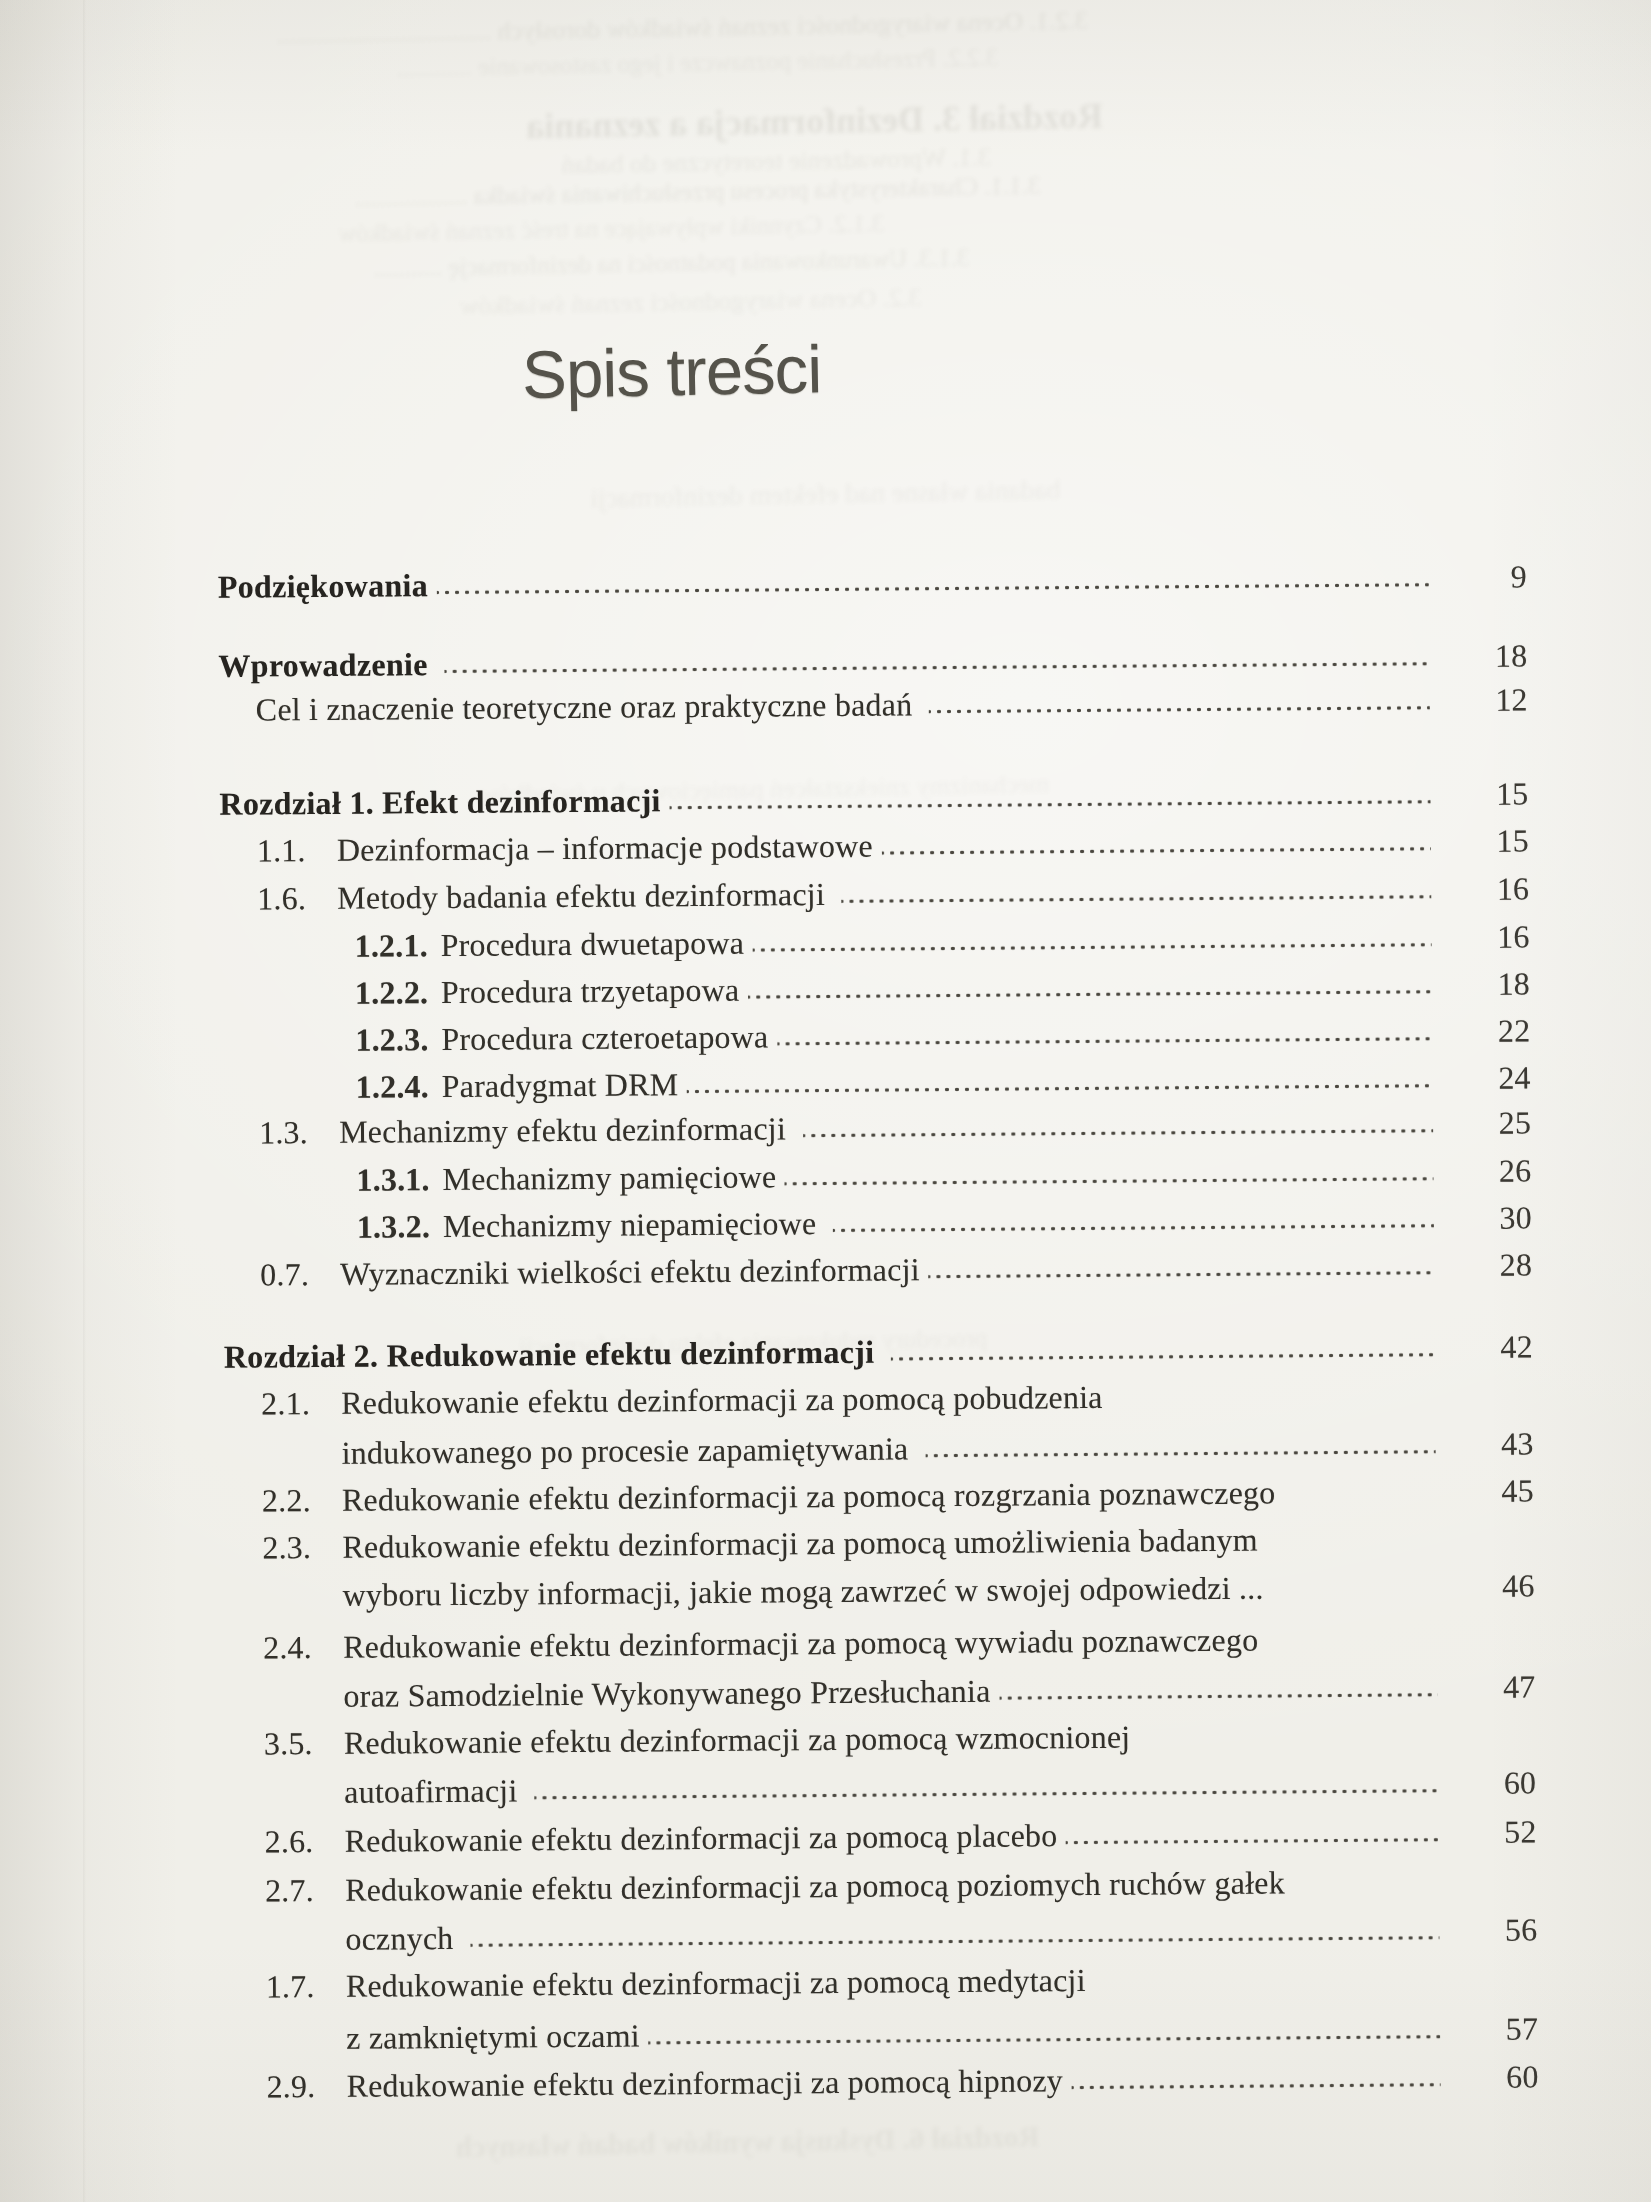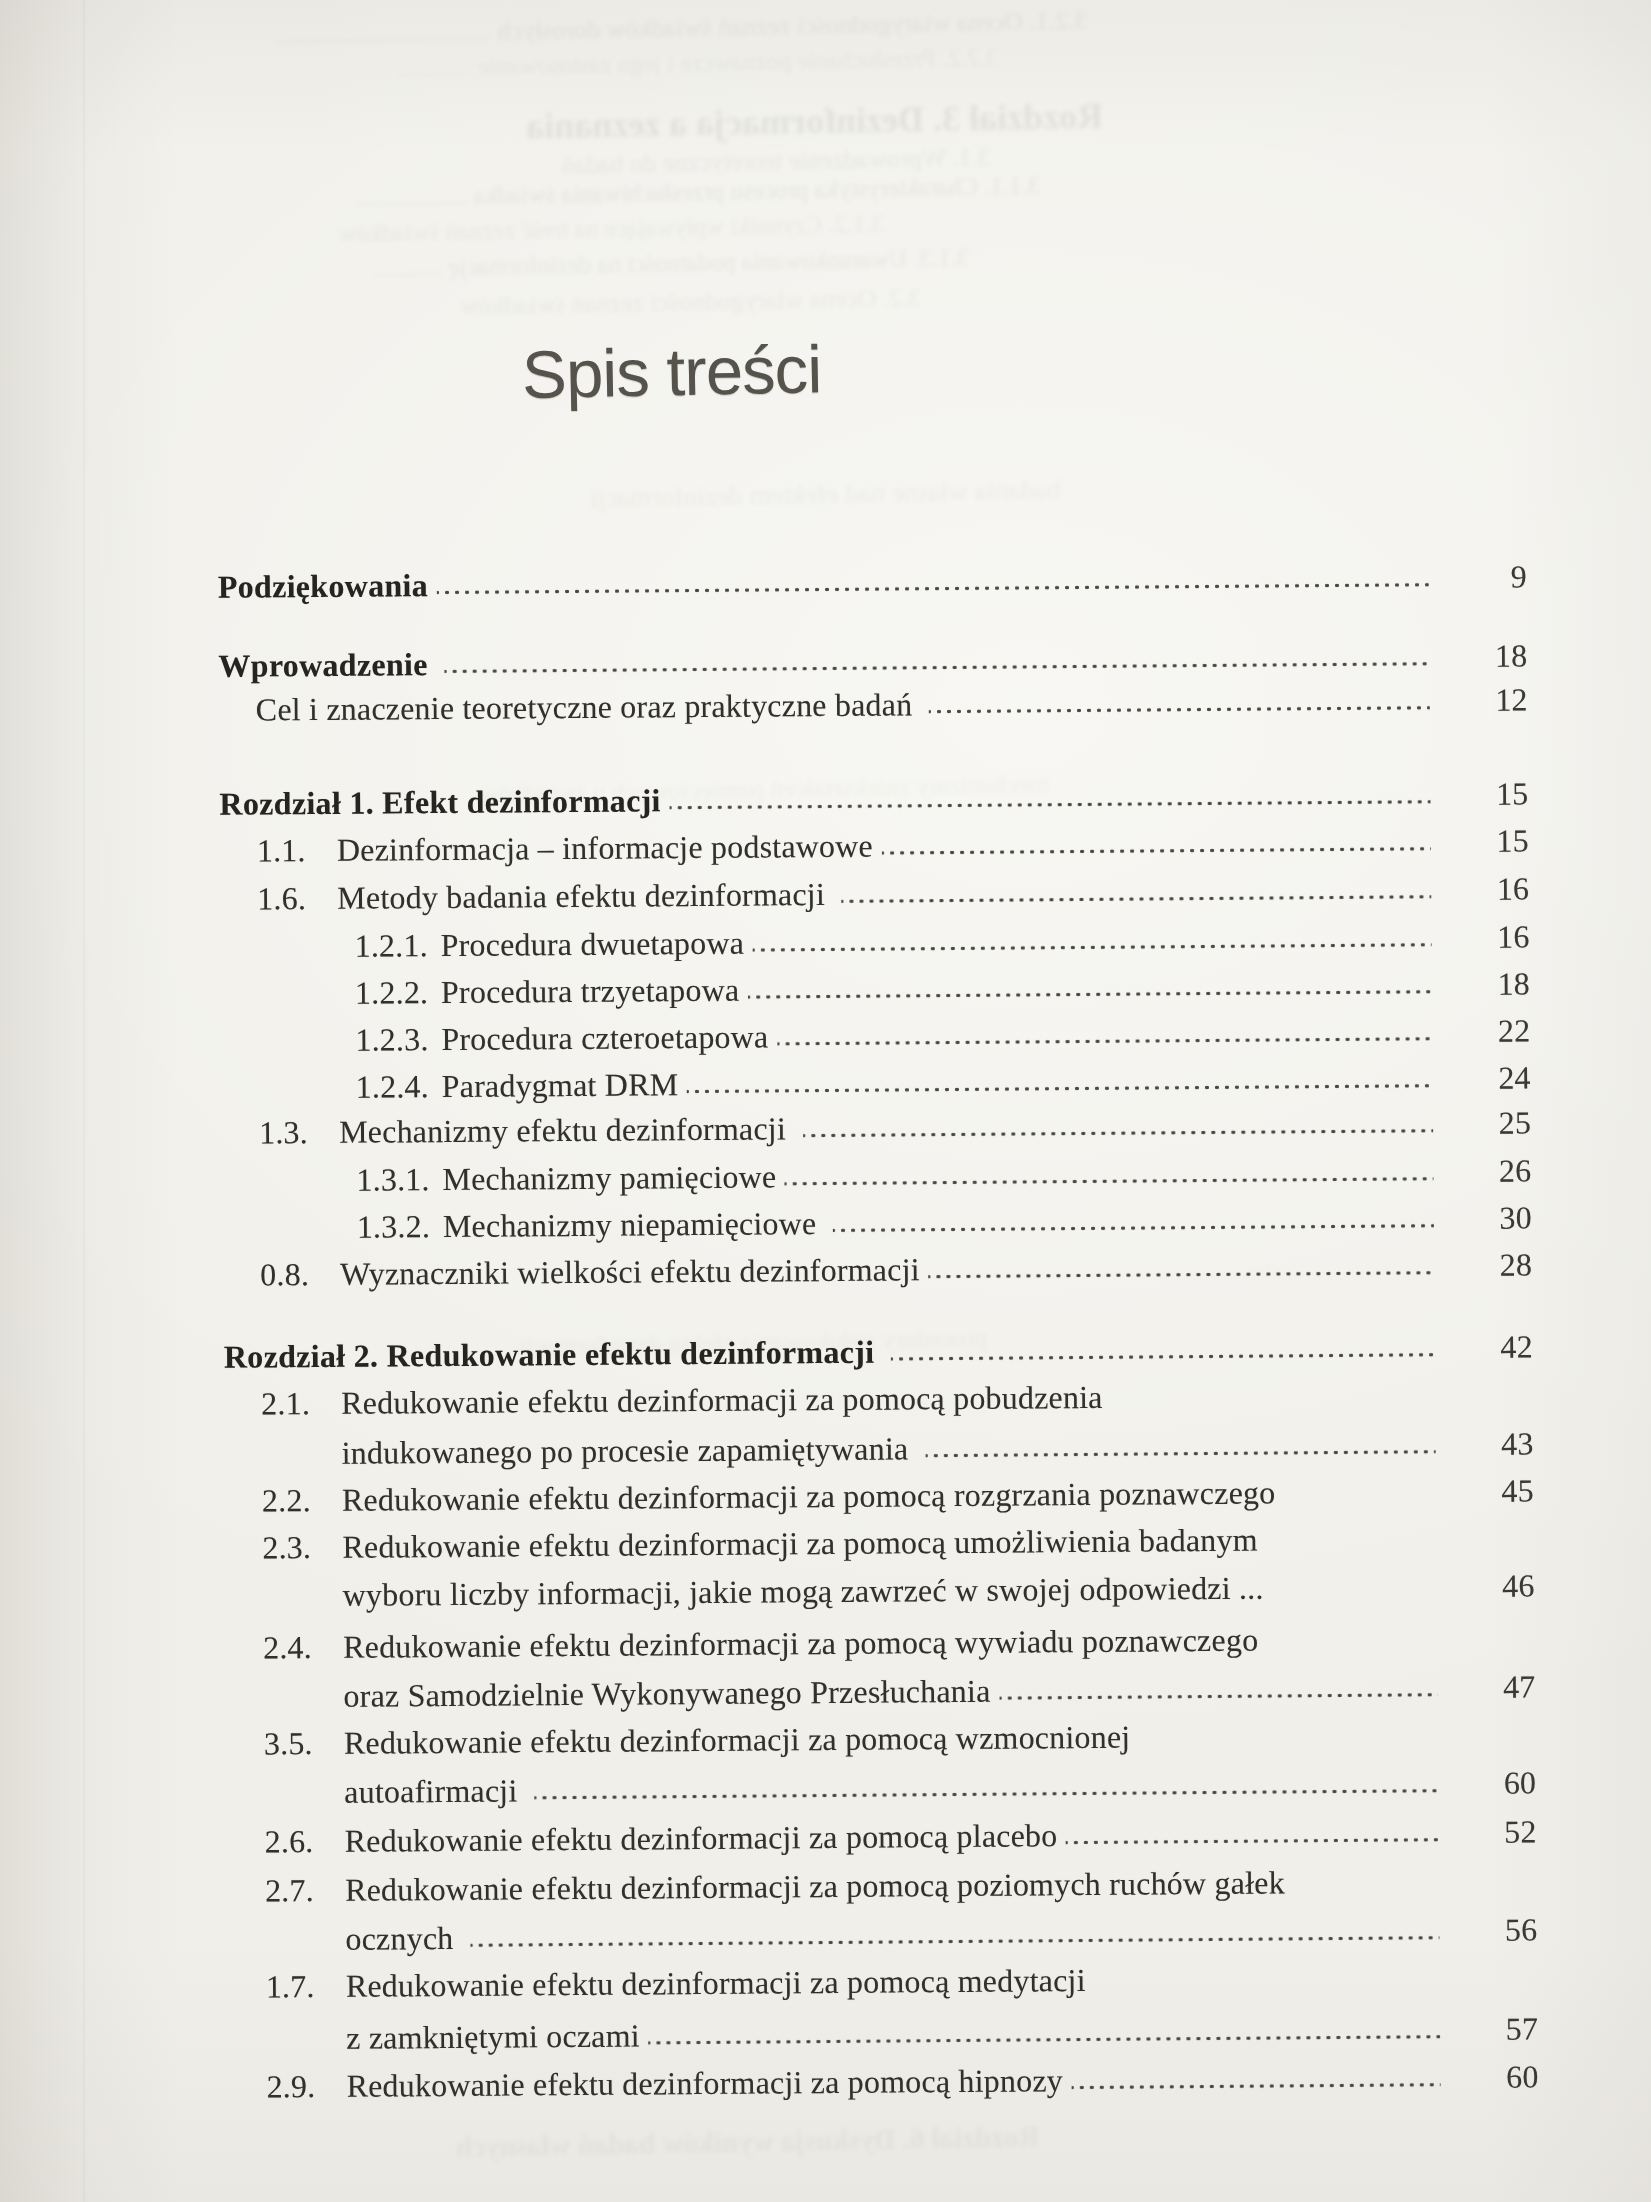--- a/index.html
+++ b/index.html
@@ -52,21 +52,21 @@
     background-position:left 5.2px bottom 4.3px;
   }
   .row .lead.nodots{background:none;}
   .row .pg{flex:none;width:93px;text-align:right;color:#3b3933;}
   .row.h{left:221px;}
   .row.h .txt,.row.h .num{font-weight:700;color:var(--ink-bold,#262420);letter-spacing:0.3px;}
   .row.plain{left:258px;}
   .row.item{left:258px;}
   .row.item .num{width:80px;}
   .row.sub{left:355px;}
-  .row.sub .num{width:86px;}
+  .row.sub .num{width:86px;font-weight:bold;}
   .row.cont{left:338px;}
   .ghost{
     position:absolute;white-space:nowrap;
     font-family:"Liberation Serif",serif;
     color:#6e6a5c;
     transform:scaleX(-1) rotate(.6deg);
     filter:blur(1.9px);
     pointer-events:none;
   }
 </style>
@@ -161,21 +161,21 @@
         <span class="lead">&nbsp;</span>
         <span class="pg">26</span>
       </div>
       <div class="row sub" style="top: 1207px;">
         <span class="num">1.3.2.</span>
         <span class="txt">Mechanizmy niepamięciowe </span>
         <span class="lead">&nbsp;</span>
         <span class="pg">30</span>
       </div>
       <div class="row item" style="top: 1254px;">
-        <span class="num">0.8.</span>
+        <span class="num">0.7.</span>
         <span class="txt">Wyznaczniki wielkości efektu dezinformacji</span>
         <span class="lead">&nbsp;</span>
         <span class="pg">28</span>
       </div>
       <div class="row h" style="top: 1336px;">
         <span class="txt">Rozdział 2. Redukowanie efektu dezinformacji </span>
         <span class="lead">&nbsp;</span>
         <span class="pg">42</span>
       </div>
       <div class="row item" style="top: 1383px;">

